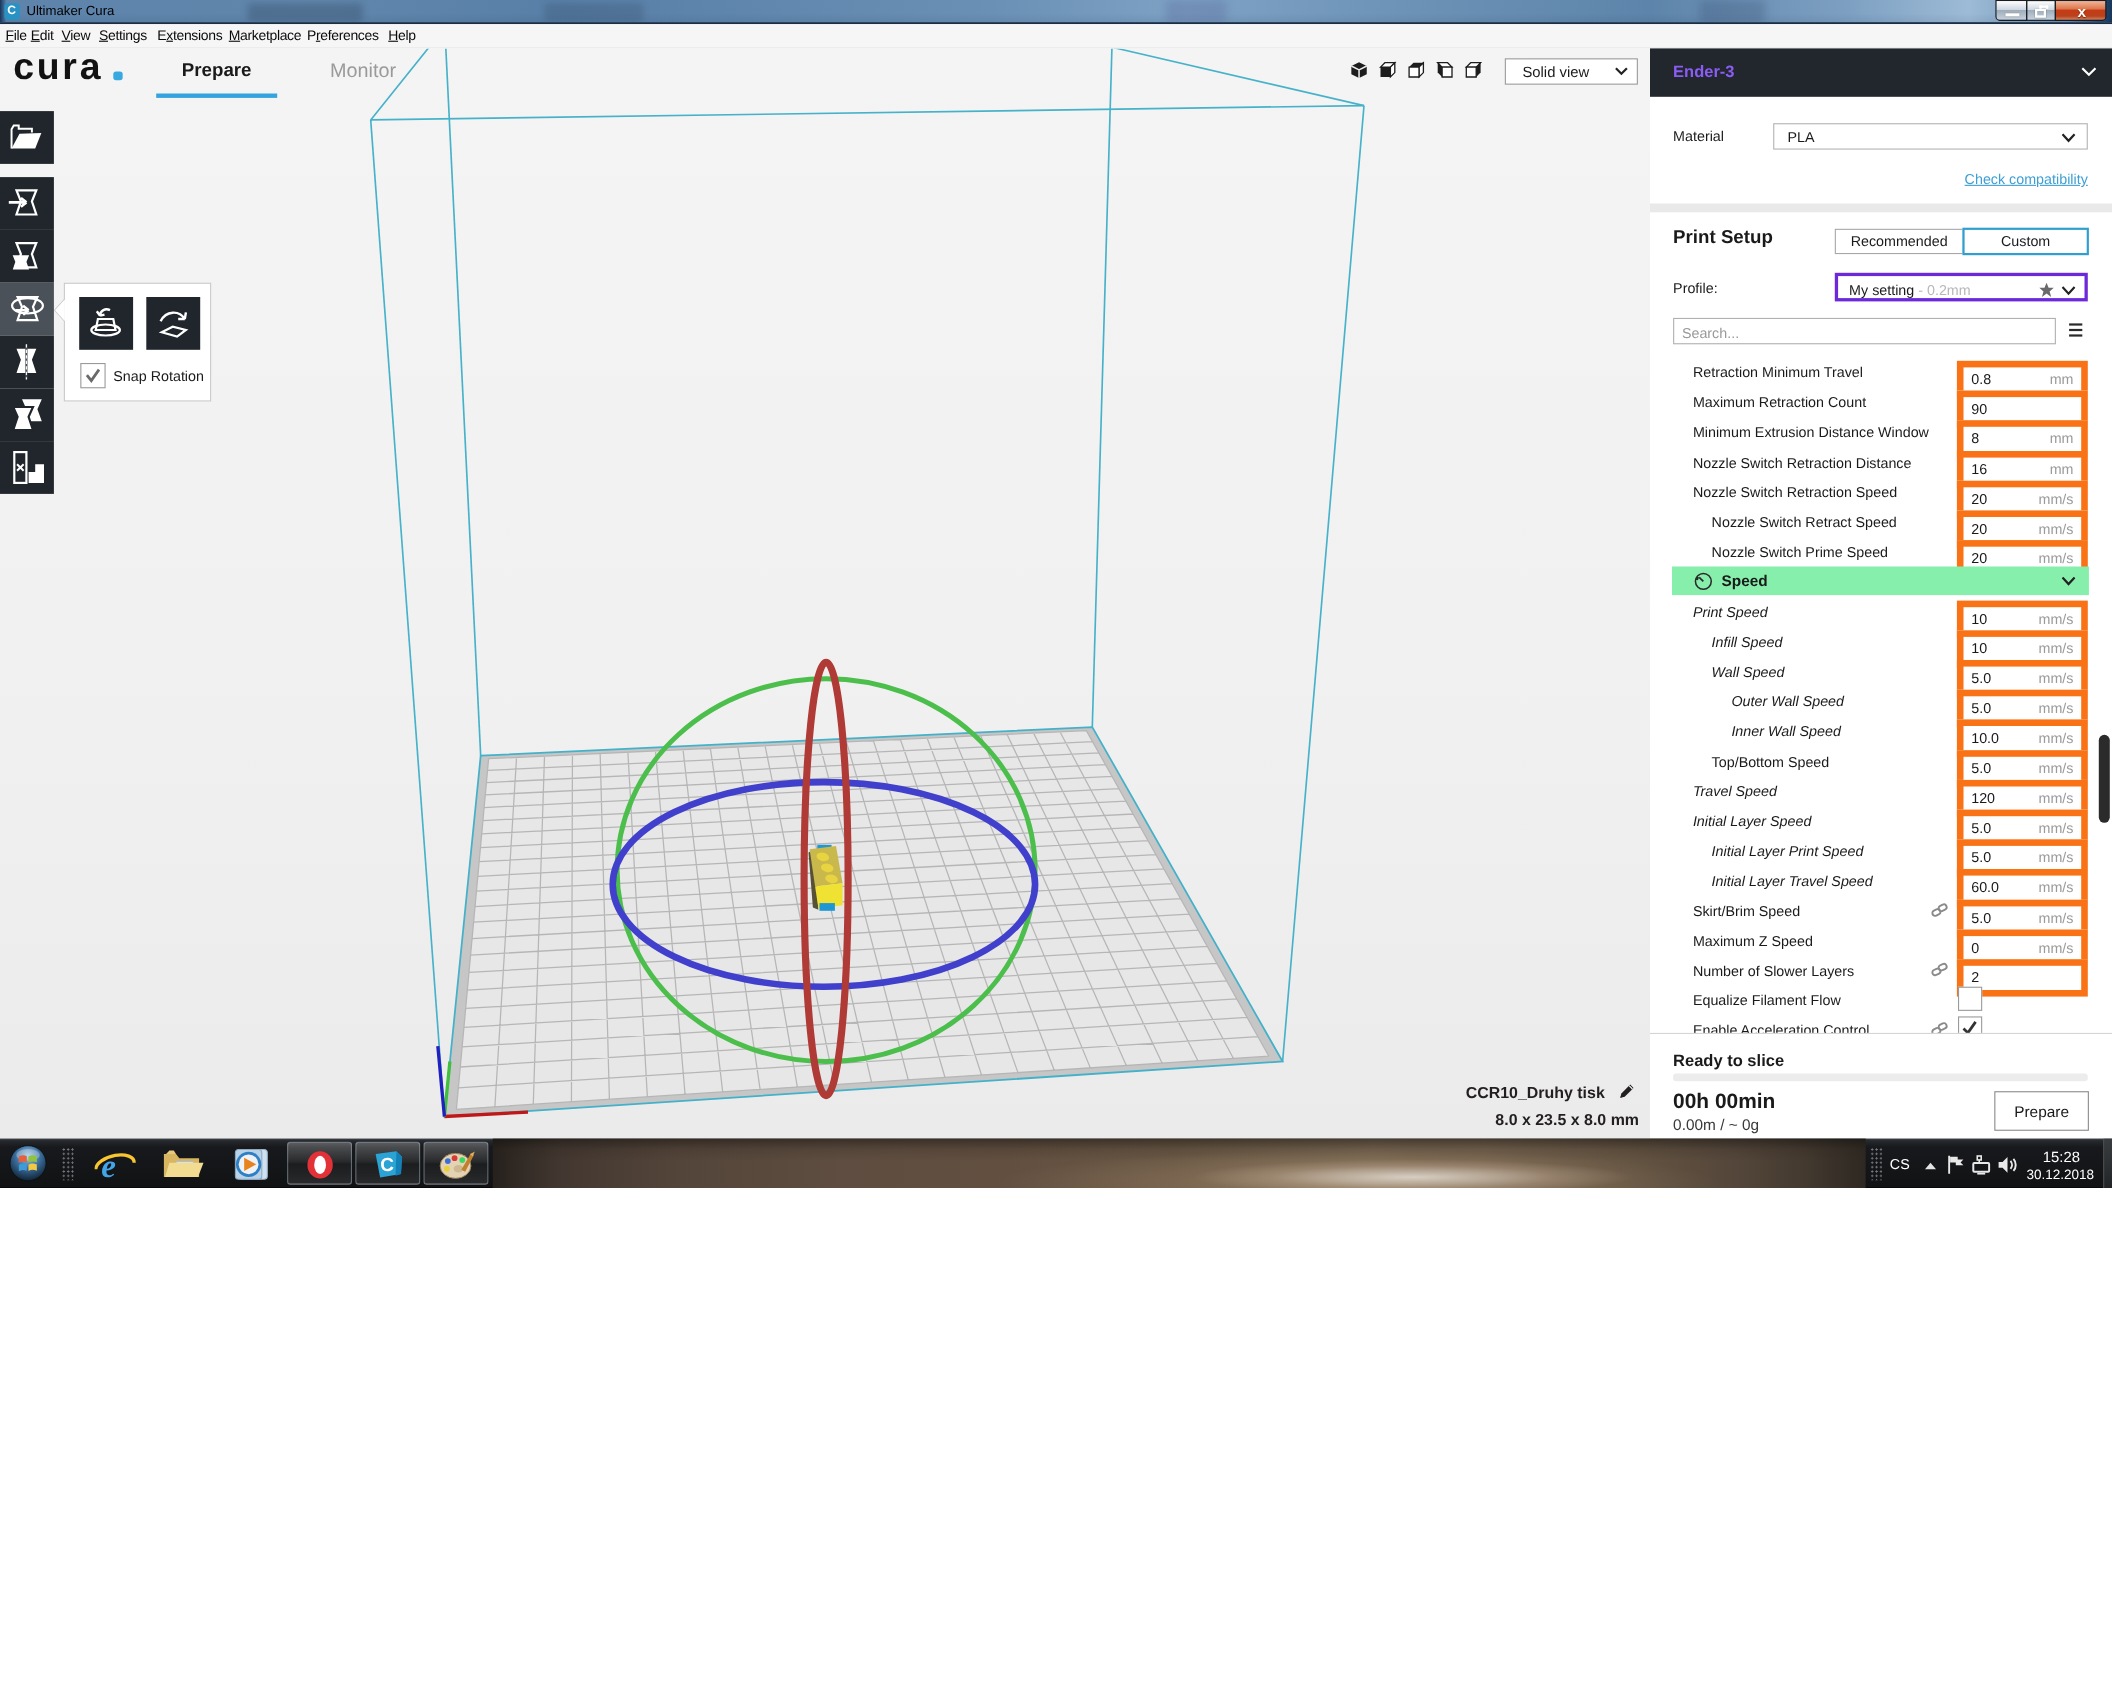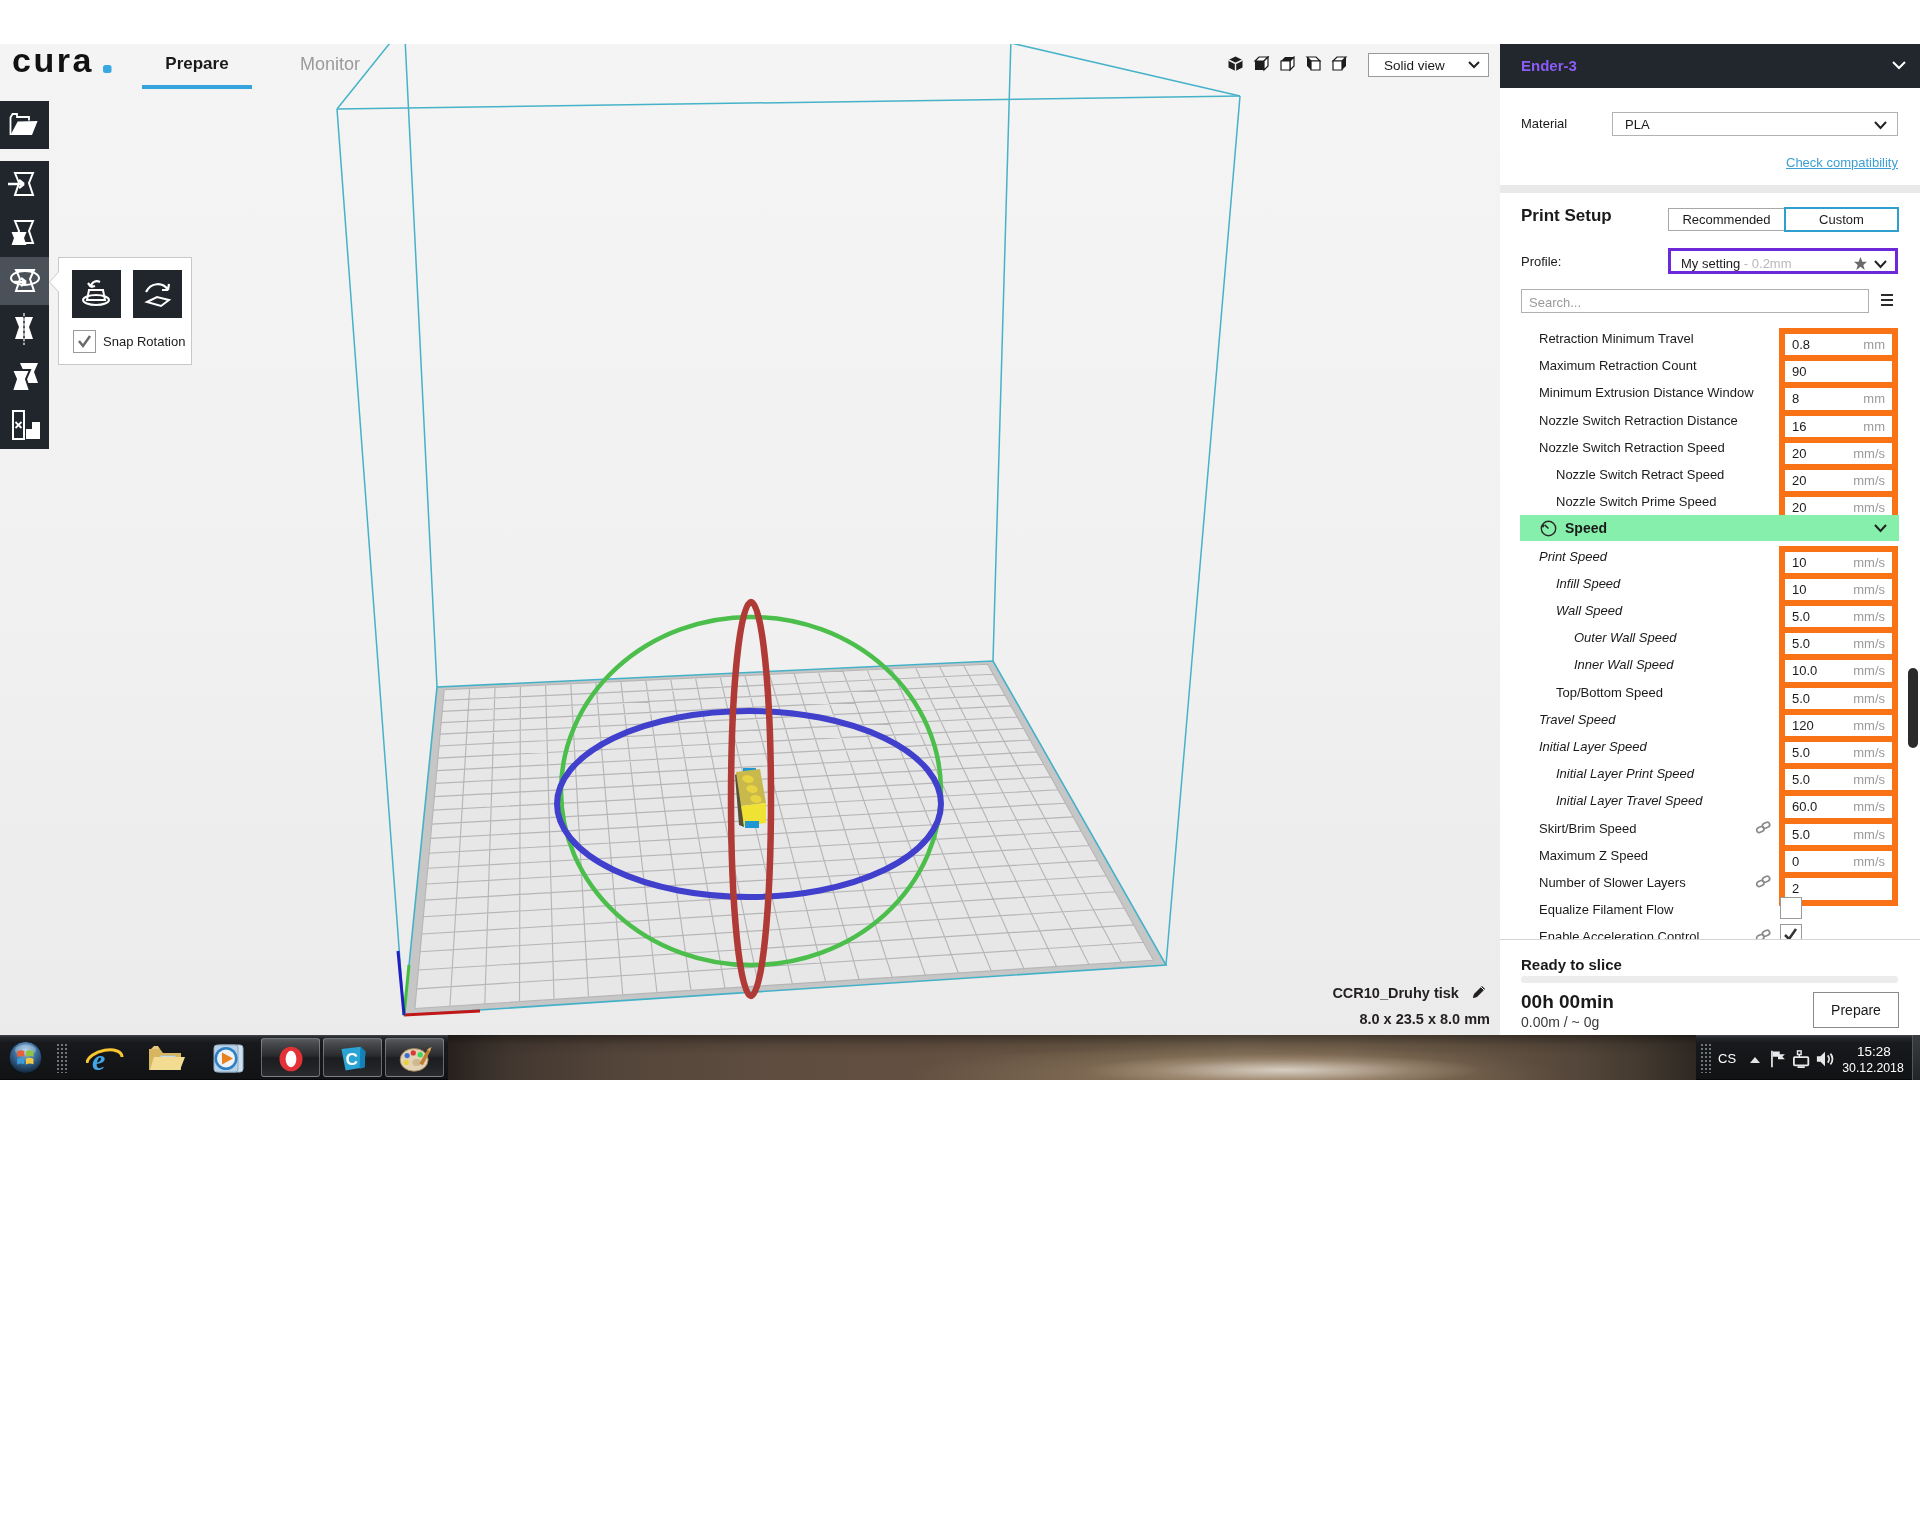--- a/index.html
+++ b/index.html
@@ -119,21 +119,53 @@
   .grip { position:absolute; top:8px; width:11px; height:30px; opacity:0.85;
      background-image:radial-gradient(circle, #80858a 0.8px, transparent 1.1px); background-size:4px 4px; background-position:0 0; }
   #clock { position:absolute; left:1846px; top:9px; width:56px; font-size:13.5px; color:#fff; text-align:center; }
   #dateline { position:absolute; left:1839px; top:26px; width:68px; font-size:12.3px; color:#fff; text-align:center; }
   #showdesk { position:absolute; left:1912px; top:0; width:8px; height:45px; background:linear-gradient(180deg,#3a3d40,#222527); border-left:1px solid #555; }
 </style>
 </head>
 <body>
 <div id="screen">
 
-
+  <div id="titlebar">
+    <div class="blob" style="left:225px;top:3px;width:105px;height:17px;background:rgba(25,35,55,0.22);filter:blur(3px);"></div>
+    <div class="blob" style="left:495px;top:3px;width:90px;height:17px;background:rgba(25,35,55,0.16);filter:blur(3px);"></div>
+    <div class="blob" style="left:1060px;top:0px;width:55px;height:22px;background:rgba(85,95,150,0.28);filter:blur(4px);"></div>
+    <div class="blob" style="left:1545px;top:0px;width:60px;height:22px;background:rgba(40,60,90,0.22);filter:blur(4px);"></div>
+    <div class="shade"></div>
+    <div class="curaicon"></div>
+    <div class="t-txt">Ultimaker Cura</div>
+    <div class="edge"></div>
+    <div id="winbtns">
+      <div class="wb min">
+          <div class="dash"></div>
+        </div>
+      <div class="wb max">
+          <div class="sq"></div>
+          <div class="sq2"></div>
+        </div>
+      <div class="wb close">
+          <div class="x">x</div>
+        </div>
+    </div>
+  </div>
+
+  <div id="menubar">
+    <span class="mi" style="left:5px;"><u>F</u>ile</span>
+    <span class="mi" style="left:28px;"><u>E</u>dit</span>
+    <span class="mi" style="left:56px;"><u>V</u>iew</span>
+    <span class="mi" style="left:90px;"><u>S</u>ettings</span>
+    <span class="mi" style="left:143px;">E<u>x</u>tensions</span>
+    <span class="mi" style="left:208px;"><u>M</u>arketplace</span>
+    <span class="mi" style="left:279px;">P<u>r</u>eferences</span>
+    <span class="mi" style="left:353px;"><u>H</u>elp</span>
+  </div>
 
   <div id="viewport">
     <svg id="vpsvg" width="1500" height="991" viewBox="0 0 1500 991">
 
       <polygon points="437,643 993,617 1166,921 404,971" fill="#c6c6c6" stroke="#44b1c8" stroke-width="1.6"></polygon>
       <polygon points="444.2,645.7 987.6,620.2 1153.5,916.2 414.9,964.5" fill="#e7e7e7"></polygon>
       <path id="grid" fill="none" stroke="#b6b6b6" stroke-width="1.15" d="M444.2 645.7L414.9 964.5M469.6 644.5L449.9 962.2M495.0 643.4L484.8 959.9M520.4 642.2L519.5 957.6M545.6 641.0L554.0 955.4M570.8 639.8L588.5 953.1M595.9 638.6L622.8 950.9M620.9 637.4L657.0 948.7M645.8 636.3L691.0 946.4M670.7 635.1L724.9 944.2M695.5 633.9L758.6 942.0M720.2 632.8L792.3 939.8M744.9 631.6L825.7 937.6M769.5 630.5L859.1 935.5M794.0 629.3L892.3 933.3M818.5 628.2L925.4 931.1M842.8 627.0L958.4 929.0M867.1 625.9L991.2 926.8M891.4 624.7L1023.9 924.7M915.5 623.6L1056.5 922.6M939.6 622.5L1089.0 920.4M963.7 621.4L1121.3 918.3M987.6 620.2L1153.5 916.2M444.2 645.7L987.6 620.2M443.2 656.4L993.3 630.3M442.2 667.4L999.0 640.5M441.2 678.6L1004.9 651.1M440.1 690.1L1011.0 661.9M439.0 702.0L1017.2 673.0M437.9 714.1L1023.5 684.3M436.8 726.6L1030.1 696.0M435.6 739.4L1036.8 707.9M434.4 752.6L1043.7 720.2M433.1 766.1L1050.7 732.9M431.8 780.1L1058.0 745.8M430.5 794.4L1065.5 759.2M429.2 809.2L1073.2 772.9M427.8 824.3L1081.1 787.0M426.3 840.0L1089.2 801.5M424.8 856.1L1097.6 816.4M423.3 872.8L1106.2 831.8M421.7 890.0L1115.1 847.7M420.1 907.7L1124.2 864.0M418.4 926.0L1133.7 880.9M416.7 944.9L1143.4 898.3M414.9 964.5L1153.5 916.2"></path>
 
       <g stroke="#45b2c9" stroke-width="1.5" fill="none">
         <path d="M337,65 L404,971"></path>

